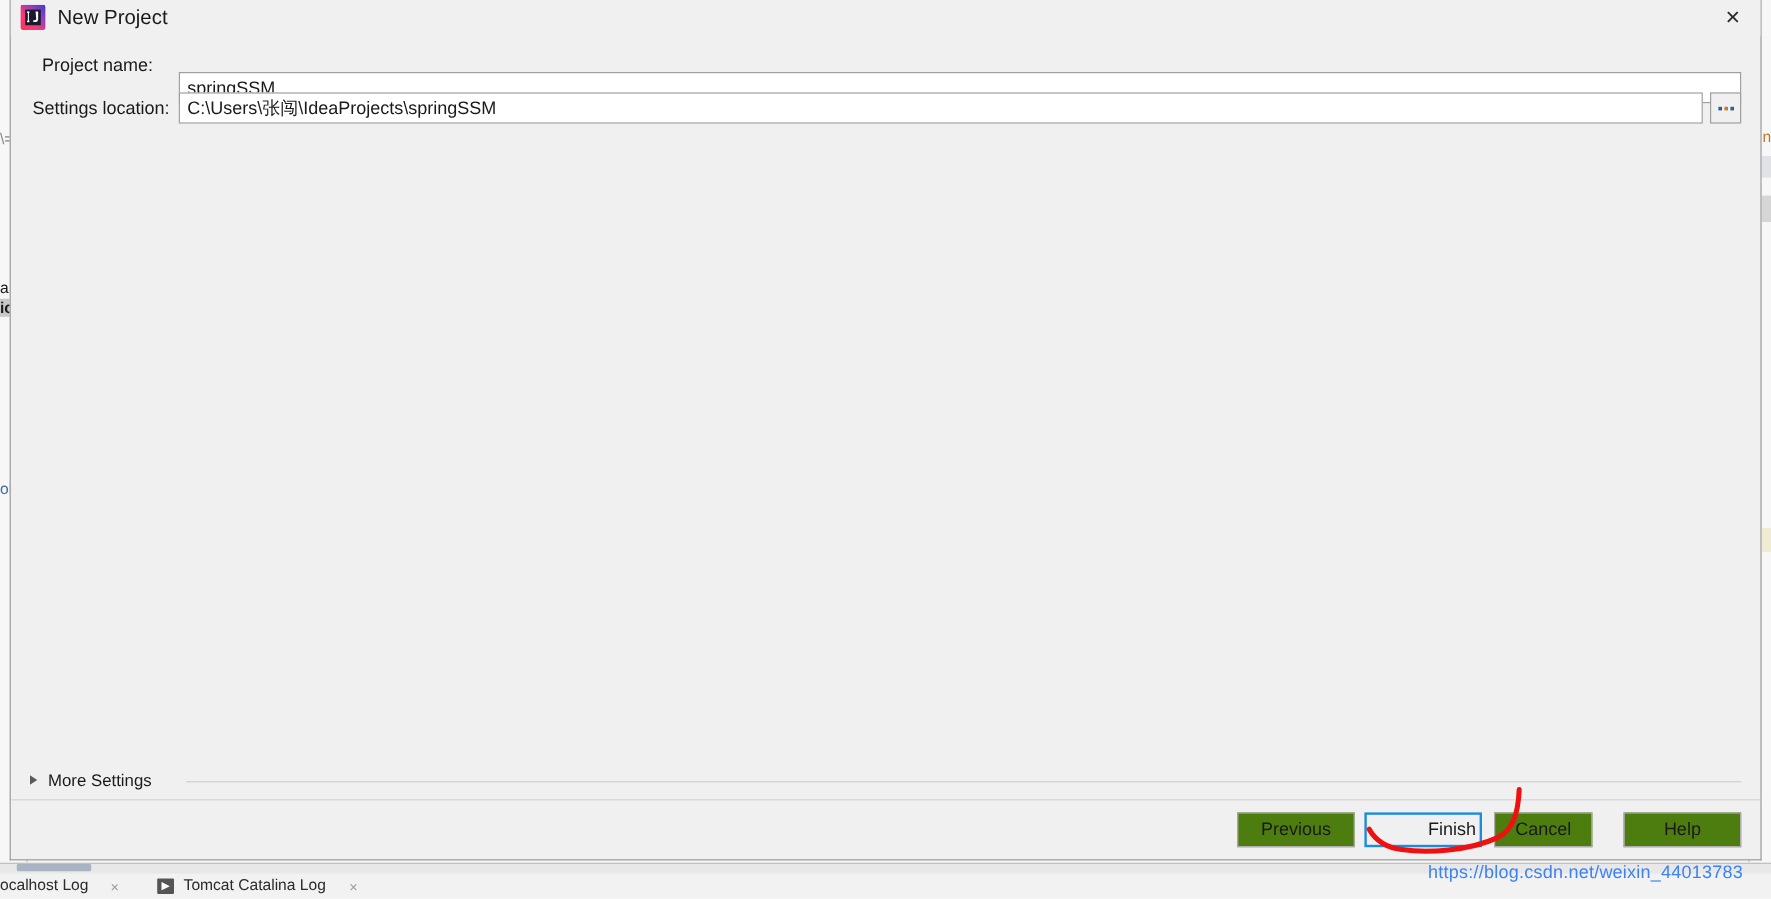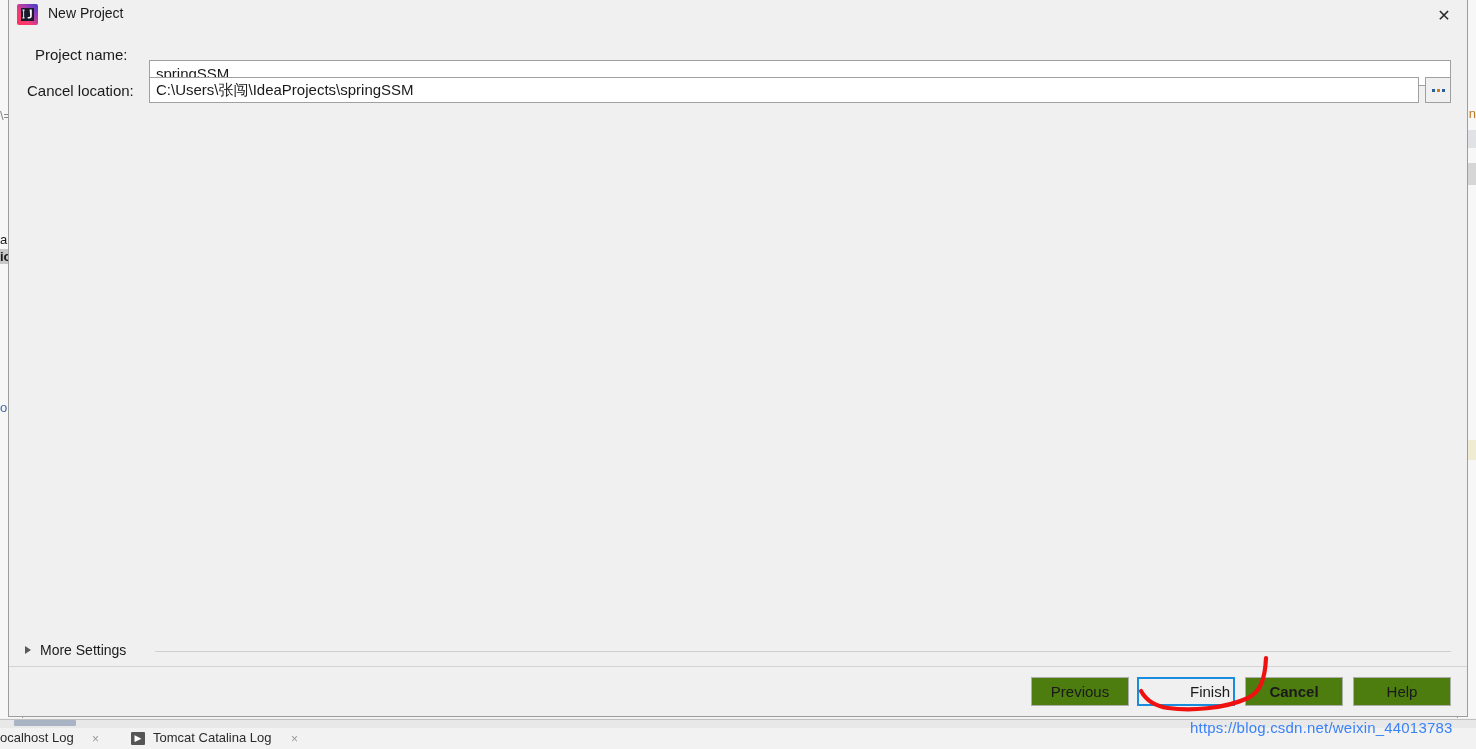--- a/index.html
+++ b/index.html
@@ -143,21 +143,21 @@
 
   .app-icon {
     position: absolute;
     left: 8px; top: 4px;
     width: 21px; height: 21px;
   }
 
   .dialog-title {
     position: absolute;
     left: 39px; top: 5px;
-    font-size: 14px;
+    font-size: 17px;
     color: #1a1a1a;
   }
 
   .close-btn {
     position: absolute;
     right: 0px; top: 0px;
     width: 46px; height: 30px;
     display: flex;
     align-items: center;
     justify-content: center;
@@ -263,21 +263,21 @@
     cursor: default;
     font-family: "Liberation Sans", sans-serif;
   }
   .btn-previous { left: 1022px; width: 98px; }
   .btn-finish {
     left: 1128px; width: 98px;
     border: 2px solid #1a8cdd;
     background: #f0f0f0;
     padding-left: 48px;
   }
-  .btn-cancel { left: 1236px; width: 98px; font-weight: bold; }
+  .btn-cancel { left: 1236px; width: 82px; }
   .btn-help   { left: 1344px; width: 98px; }
 
   
   .annotation {
     position: absolute;
     left: 1120px; top: 648px;
     width: 180px; height: 68px;
     pointer-events: none;
   }
 
@@ -331,21 +331,21 @@
           <path d="M12.6 5.6 h2.2 v6.2 a2.6 2.6 0 0 1 -2.6 2.6 h-1.5 v-1.5 h1.3 a1.2 1.2 0 0 0 1.2 -1.2 z" fill="#ffffff"></path>
         </svg>
       </span>
       <span class="dialog-title">New Project</span>
       <div class="close-btn">✕</div>
     </div>
 
     <div class="form-label label-name">Project name:</div>
     <input class="text-field field-name" type="text" value="springSSM" style="">
 
-    <div class="form-label label-loc">Cancel location:</div>
+    <div class="form-label label-loc">Settings location:</div>
     <input class="text-field field-loc" type="text" value="C:\Users\张闯\IdeaProjects\springSSM" style="">
     <div class="browse-btn">
       <span class="dot d1"></span>
       <span class="dot d2"></span>
       <span class="dot d3"></span>
     </div>
 
     <div class="more-settings">
       <span class="ms-triangle"></span>
       <span class="ms-label">More Settings</span>

